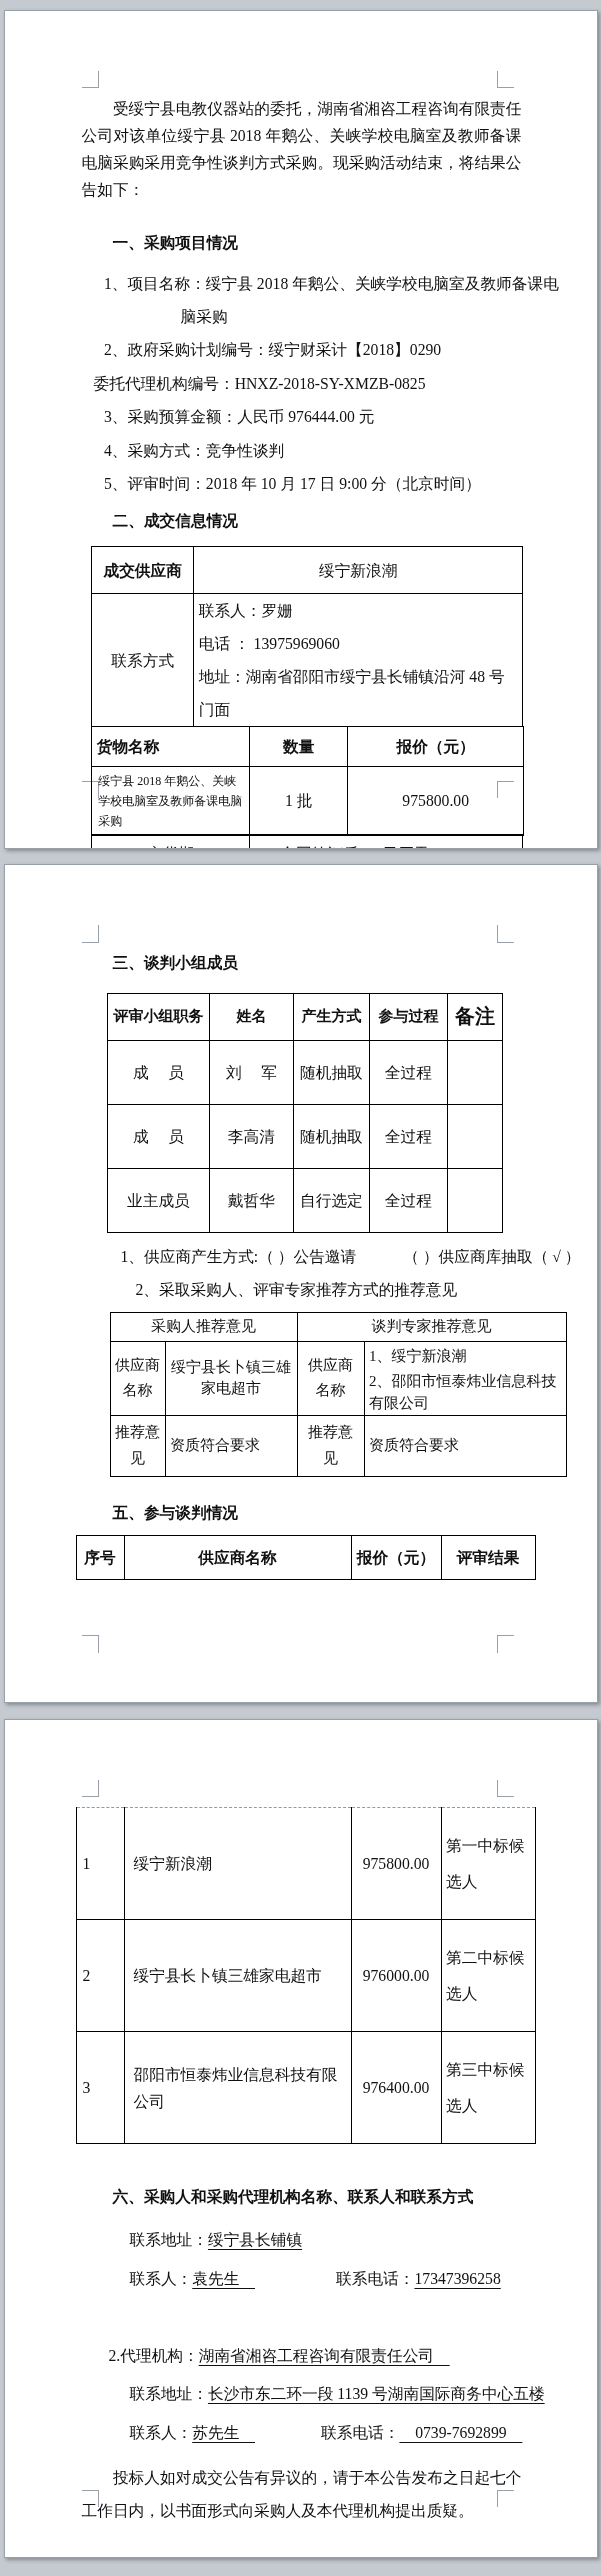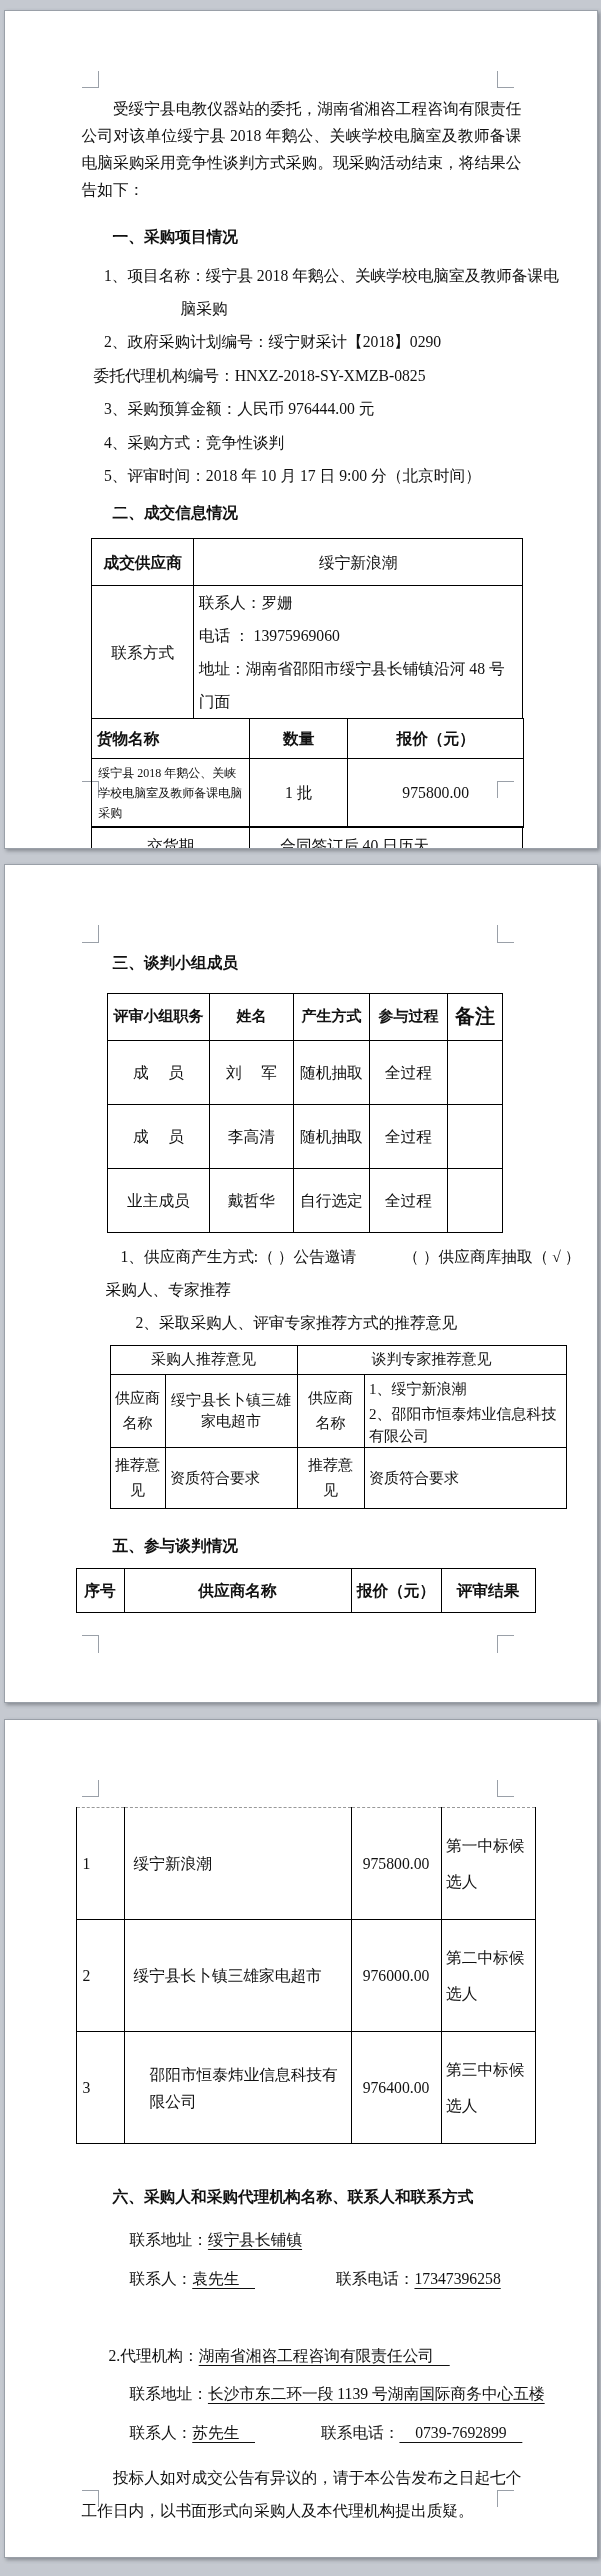--- a/index.html
+++ b/index.html
@@ -55,21 +55,21 @@
 
   <div class="page">
     <div class="crop tl"></div>
     <div class="crop tr"></div>
     <div class="crop bl"></div>
     <div class="crop br"></div>
     <div class="content">
 
       <div class="para">受绥宁县电教仪器站的委托，湖南省湘咨工程咨询有限责任公司对该单位绥宁县 2018 年鹅公、关峡学校电脑室及教师备课电脑采购采用竞争性谈判方式采购。现采购活动结束，将结果公告如下：</div>
 
-      <div class="heading" style="margin-top:20px;">一、采购项目情况</div>
+      <div class="heading" style="margin-top:28px;font-family:Liberation Mono, monospace;">一、采购项目情况</div>
 
       <div class="line" style="margin-top:18px;margin-left:22.4px;">1、项目名称：绥宁县 2018 年鹅公、关峡学校电脑室及教师备课电</div>
       <div class="line" style="margin-top:17px;margin-left:99px;">脑采购</div>
       <div class="line" style="margin-top:17px;margin-left:22.4px;">2、政府采购计划编号：绥宁财采计【2018】0290</div>
       <div class="line" style="margin-top:17px;margin-left:12px;">委托代理机构编号：HNXZ-2018-SY-XMZB-0825</div>
       <div class="line" style="margin-top:17px;margin-left:22.4px;">3、采购预算金额：人民币 976444.00 元</div>
       <div class="line" style="margin-top:17px;margin-left:22.4px;">4、采购方式：竞争性谈判</div>
       <div class="line" style="margin-top:17px;margin-left:22.4px;">5、评审时间：2018 年 10 月 17 日 9:00 分（北京时间）</div>
 
       <div class="heading" style="margin-top:15px;">二、成交信息情况</div>
@@ -173,21 +173,20 @@
           <td class="tc">戴哲华</td>
           <td class="tc">自行选定</td>
           <td class="tc">全过程</td>
           <td class="tc"></td>
         </tr>
       </tbody>
         </table>
 
 
       <div class="line" style="margin-top:16.4px;margin-left:39px;">1、供应商产生方式:（ ）公告邀请　　　（ ）供应商库抽取（ √ ）</div>
-      <div class="line" style="margin-top:16.4px;margin-left:24px;">采购人、专家推荐</div>
       <div class="line" style="margin-top:16.4px;margin-left:54px;">2、采取采购人、评审专家推荐方式的推荐意见</div>
 
       <table class="small" style="margin:13.4px 0 0 28px;width:456px;">
         <colgroup>
             <col style="width:55px;">
             <col style="width:132px;">
             <col style="width:67px;">
             <col style="width:202px;">
           </colgroup>
         <tbody>
@@ -257,21 +256,21 @@
           <td class="tl2" style="line-height:36px;">第一中标候选人</td>
         </tr>
         <tr>
           <td class="tl2" style="height:111px;padding-left:6px;">2</td>
           <td class="tl2" style="padding-left:9px;">绥宁县长卜镇三雄家电超市</td>
           <td class="tc">976000.00</td>
           <td class="tl2" style="line-height:36px;">第二中标候选人</td>
         </tr>
         <tr>
           <td class="tl2" style="height:111px;padding-left:6px;">3</td>
-          <td class="tl2" style="padding-left:25px;">邵阳市恒泰炜业信息科技有限公司</td>
+          <td class="tl2" style="padding-left:9px;">邵阳市恒泰炜业信息科技有限公司</td>
           <td class="tc">976400.00</td>
           <td class="tl2" style="line-height:36px;">第三中标候选人</td>
         </tr>
       </tbody>
         </table>
 
       <div class="heading" style="margin-top:39px;">六、采购人和采购代理机构名称、联系人和联系方式</div>
 
       <div class="line" style="margin-top:22.4px;margin-left:48px;">
         <span>联系地址：</span><span class="u">绥宁县长铺镇</span>

